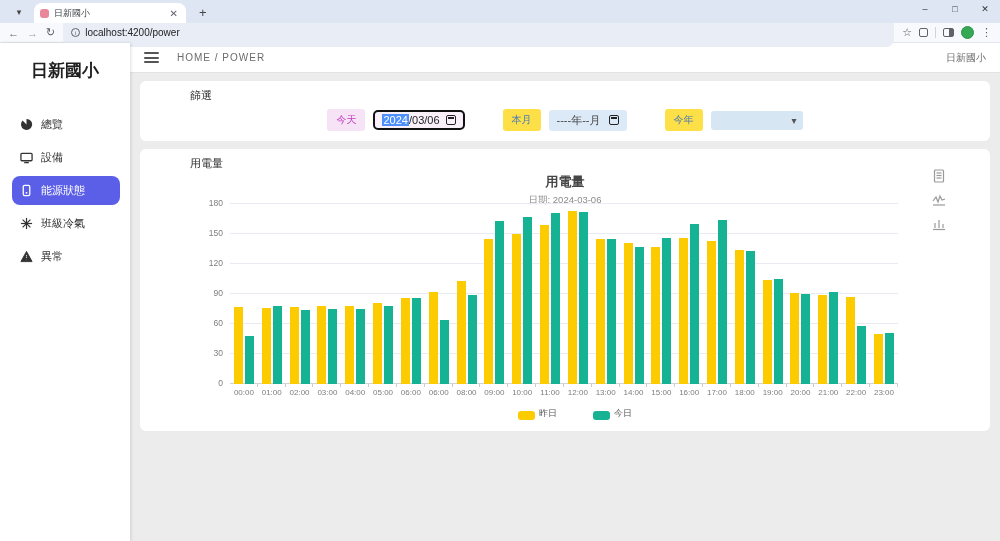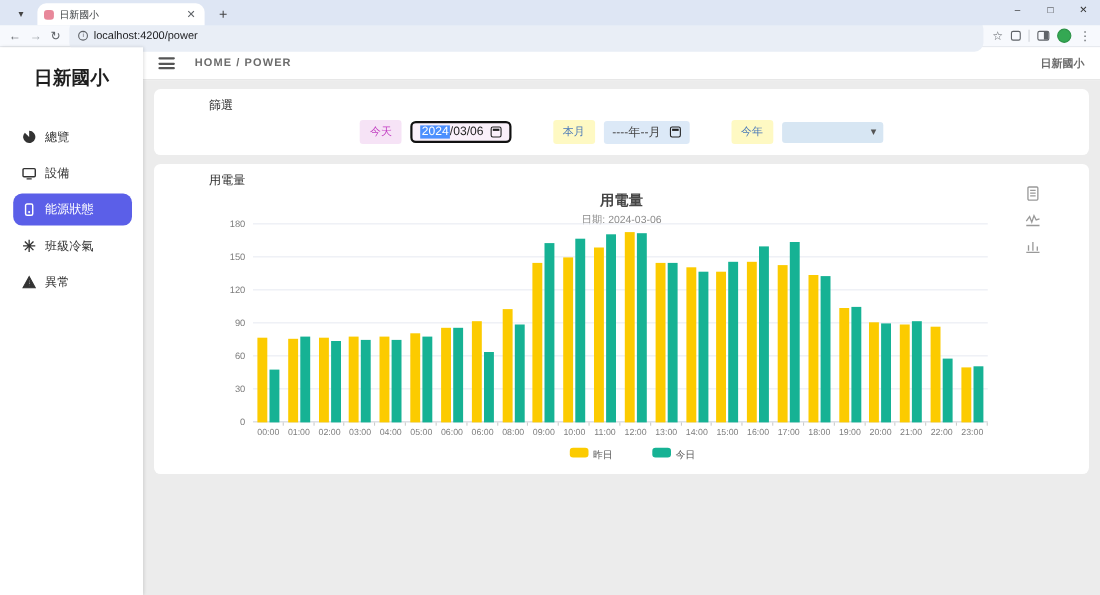--- a/index.html
+++ b/index.html
@@ -30,21 +30,21 @@
   .url-text { font-size:10px; color:#202124; }
   .tb-right { display:flex; align-items:center; gap:7px; }
   .ext-ic { width:9px; height:9px; border:1.3px solid #5f6368; border-radius:2px; }
   .divider-v { width:1px; height:11px; background:#d0d3d9; }
   .panel-ic { width:11px; height:9px; border:1.2px solid #5f6368; border-radius:2px; position:relative; }
   .panel-ic::after { content:""; position:absolute; right:0; top:0; bottom:0; width:4px; background:#5f6368; }
   .avatar { width:13px; height:13px; border-radius:50%; background:#34a853; border:1px solid #2d9248; }
 
   
   .app-header { height:30px; background:#fff; border-bottom:1px solid #e2e2e2;
-    display:flex; align-items:center; padding:0 14px;font-weight:bold; }
+    display:flex; align-items:center; padding:0 14px; }
   .hamburger { width:15px; margin-left:130px; cursor:pointer; }
   .hamburger span { display:block; height:2px; background:#555; margin:2.5px 0; border-radius:1px; }
   .breadcrumb { font-size:10px; color:#6b6b6b; letter-spacing:1px; margin-left:18px; }
   .header-user { margin-left:auto; font-size:10px; color:#6b6b6b; }
   .sidebar { width:130px; background:#fff; box-shadow:1px 0 3px rgba(0,0,0,.12); z-index:2;
     position:absolute; top:43px; bottom:0; left:0; }
   .side-title { text-align:center; font-size:17px; font-weight:600; color:#1f1f1f; padding:16px 0 6px; }
   .menu { margin-top:22px; }
   .menu-item { display:flex; align-items:center; gap:8px; margin:4px 10px 4px 12px;
     padding:7px 8px; border-radius:8px; font-size:11px; color:#333; cursor:pointer; }
@@ -57,21 +57,21 @@
 
   .card { background:#fff; border-radius:6px; }
   .section-label { font-size:11px; color:#2b2b2b;margin-left:40px; }
 
   
   .filter-card { padding:7px 10px 10px; margin-bottom:8px; }
   .filter-row { display:flex; align-items:center; justify-content:center; gap:8px; margin-top:6px; }
   .gap-lg { width:22px; }
   .chip { font-size:10px; padding:4px 9px; border-radius:3px; cursor:pointer; }
   .chip-pink { background:#f6e3f6; color:#c23fc2; }
-  .chip-blue { background:#fef9c3; color:#4a79b8; }
+  .chip-blue { background:#fde047; color:#4a79b8; }
   .date-input { display:flex; align-items:center; gap:6px; background:#faf0fa;
     border:2px solid #111; border-radius:5px; padding:2px 7px; font-size:11px; color:#222; }
   .sel-part { background:#4d90fe; color:#fff; padding:0 1px; }
   .month-input { display:flex; align-items:center; gap:8px; background:#dce9f7;
     border-radius:3px; padding:3px 8px; font-size:11px; color:#444; }
   .cal-ic { width:10px; height:10px; border:1.3px solid #222; border-radius:2px; position:relative; }
   .cal-ic::before { content:""; position:absolute; top:1px; left:1px; right:1px; height:2px; background:#222; }
   .year-select { width:92px; background:#d7e6f3; border-radius:3px; padding:4px 6px;
     font-size:10px; color:#555; display:flex; justify-content:flex-end; }
 
@@ -88,21 +88,21 @@
   .ytick { position:absolute; right:100%; margin-right:7px; transform:translateY(-50%);
     font-size:8.5px; color:#7d7d7d; white-space:nowrap; }
   .bars-row { position:absolute; left:0; right:0; bottom:0; top:0; display:flex; }
   .bar-group { flex:1; display:flex; align-items:flex-end; justify-content:center; gap:2px; position:relative; }
   .bar { width:9px; }
   .xlabel { position:absolute; top:100%; margin-top:4px; left:50%; transform:translateX(-50%);
     font-size:8px; color:#7d7d7d; white-space:nowrap; }
   .xtick-mark { position:absolute; top:100%; right:0; width:1px; height:3px; background:#ccc; }
 
   .legend { position:absolute; left:0; right:0; top:258px; display:flex; justify-content:center; gap:16px; }
-  .legend-item { display:flex; align-items:flex-start; gap:4px; cursor:pointer;padding-left:20px; }
+  .legend-item { display:flex; align-items:flex-end; gap:4px; cursor:pointer;padding-left:20px; }
   .legend-swatch { width:17px; height:9px; border-radius:3px; }
   .legend-label { font-size:9px; color:#555; }
 
   .watermark { position:absolute; right:14px; bottom:6px; display:flex; align-items:center; gap:5px;
     color:#c7c7c7; }
   .wm-text { font-size:22px; font-weight:bold; letter-spacing:0.5px; }
 </style>
 </head>
 <body>
 

